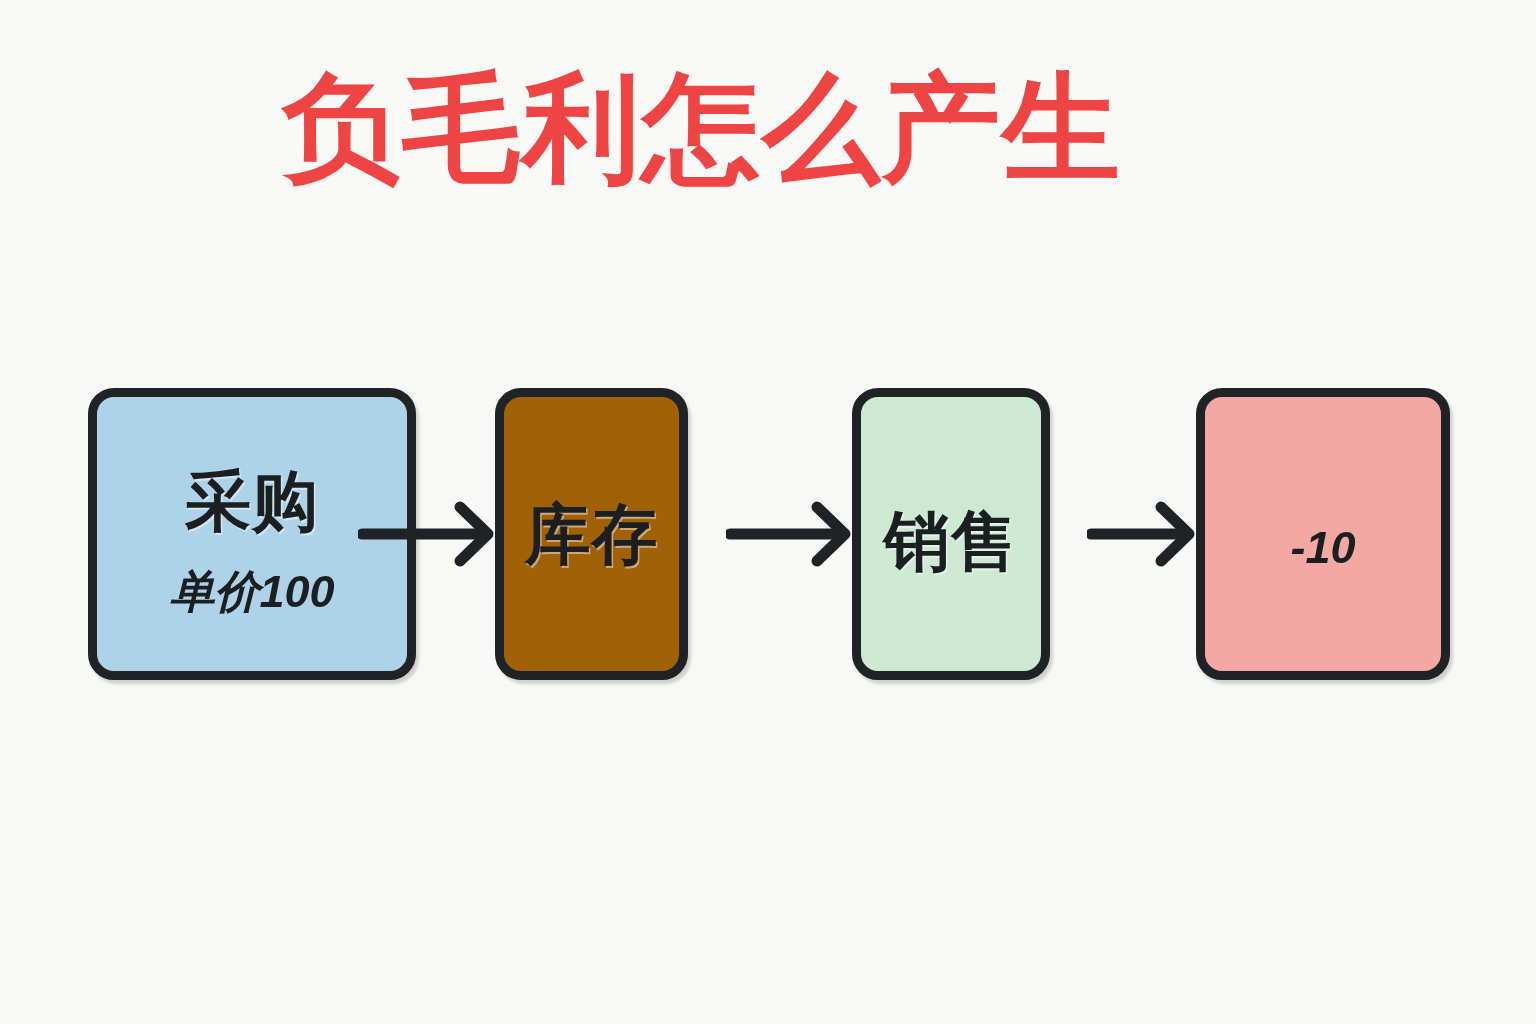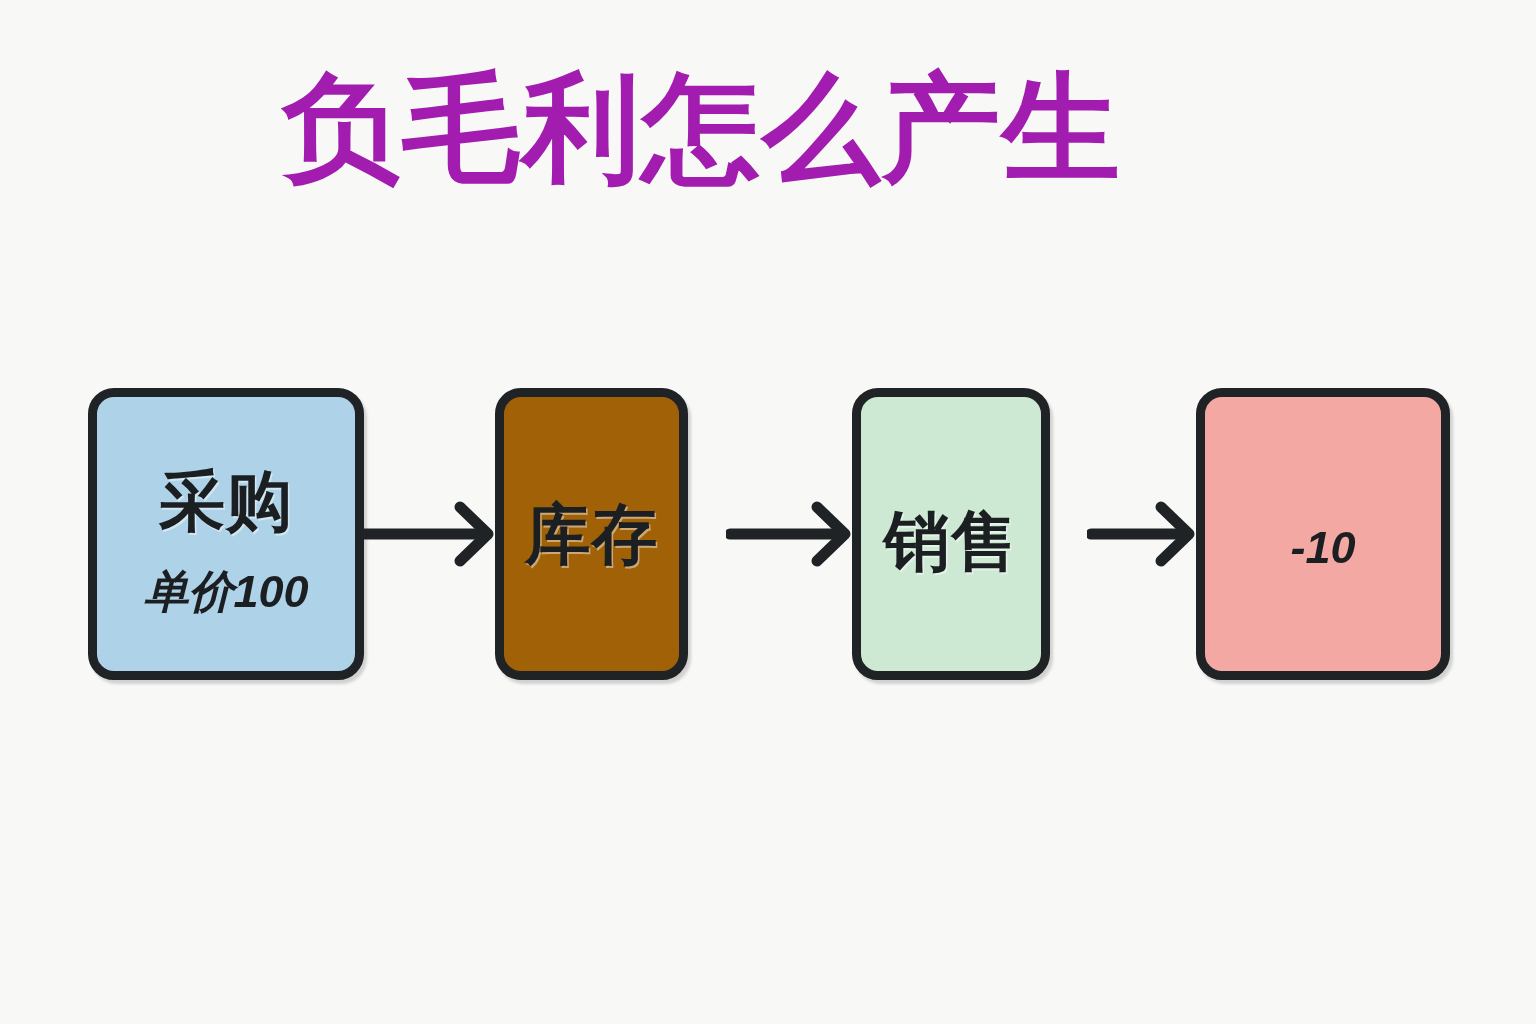--- a/index.html
+++ b/index.html
@@ -17,21 +17,21 @@
 
   #page-title {
     position: absolute;
     top: 58px;
     left: 0;
     width: 1404px;
     text-align: center;
     font-size: 118px;
     line-height: 140px;
     font-weight: 700;
-    color: #a21caf;
+    color: #ef4444;
     letter-spacing: 2px;
     white-space: nowrap;
   }
 
   #flow {
     position: absolute;
     top: 388px;
     left: 88px;
     width: 1362px;
     height: 292px;
@@ -68,21 +68,21 @@
     color: #1c1f22;
     letter-spacing: 0px;
     margin-top: 28px;
     white-space: nowrap;
     font-style: italic;
   }
 
   .node.has-sub .node-title { margin-top: 14px; }
 
   
-  #node-0 { left: 0px;    width: 276px; background: #aed3e8; text-align: center; }
+  #node-0 { left: 0px;    width: 328px; background: #aed3e8; text-align: center; }
   #node-1 { left: 407px;  width: 193px; background: #a16207; }
   #node-2 { left: 764px;  width: 198px; background: #cde9d3; }
   #node-3 { left: 1108px; width: 254px; background: #f3a8a3; }
 
   .arrow {
     position: absolute;
     top: 108px;
     height: 76px;
   }
   .arrow svg { display: block; }

